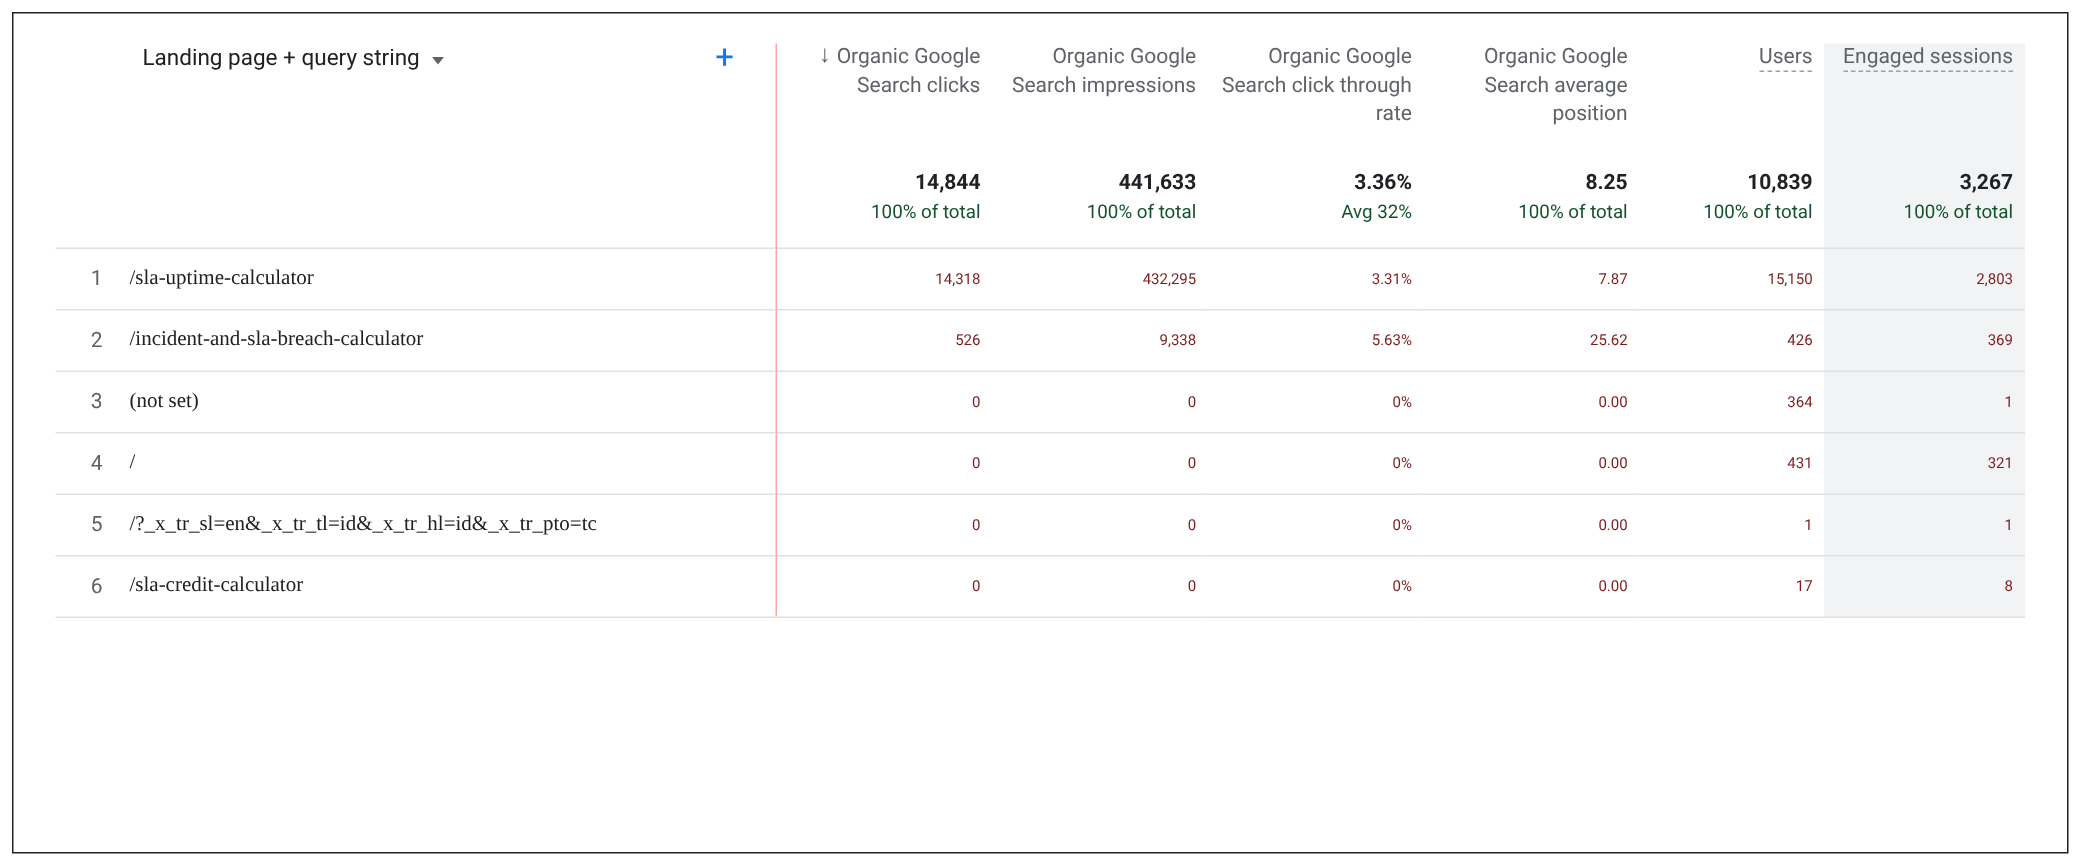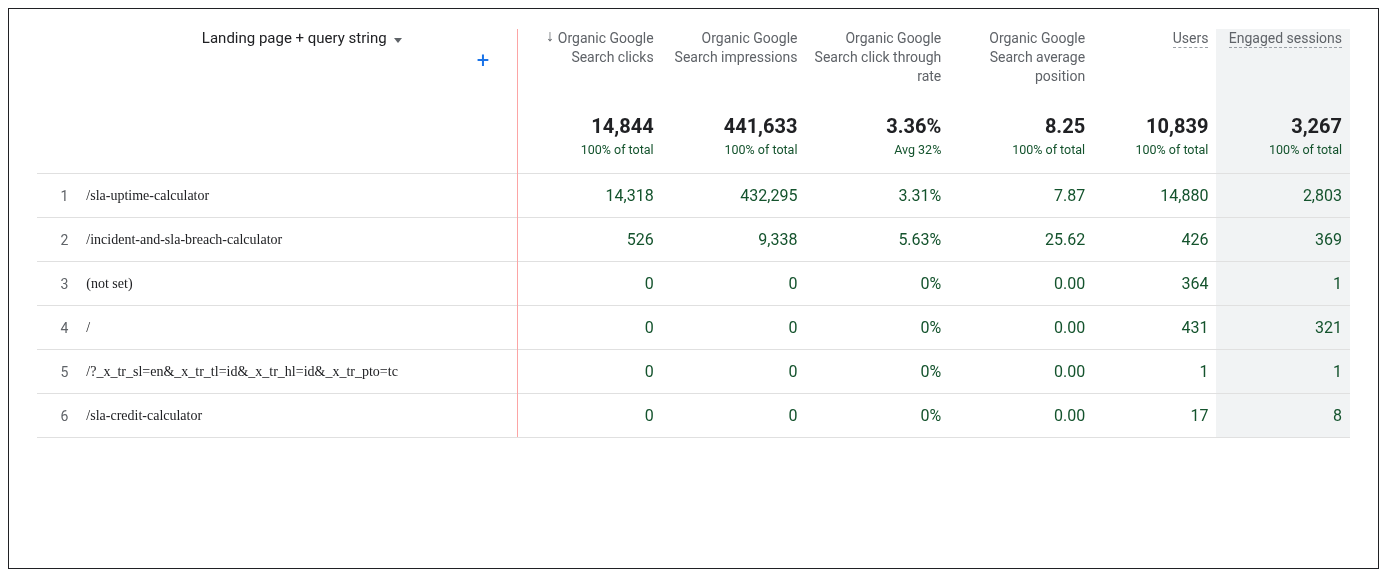--- a/index.html
+++ b/index.html
@@ -51,21 +51,20 @@
     padding-left: 0;
     padding-top: 0;
   }
   .dim-inner {
     display: flex;
     align-items: center;
     gap: 6px;
     color: #202124;
     font-size: 15px;
     padding-left: 58px;
-    flex-direction: column;
   }
   .dim-label { color: #202124; }
   .caret {
     display: inline-block;
     width: 0; height: 0;
     border-left: 4px solid transparent;
     border-right: 4px solid transparent;
     border-top: 5px solid #5f6368;
     margin-left: 4px;
   }
@@ -93,37 +92,37 @@
 
   
   .totals td {
     text-align: right;
     padding: 18px 8px 6px 8px;
     vertical-align: bottom;
   }
   .totals .t-main {
     font-weight: 700;
     color: #202124;
-    font-size: 20px;
+    font-size: 14px;
   }
   .totals .t-sub {
     color: #14532d;
     font-size: 12.5px;
     margin-top: 4px;
     padding-bottom: 10px;
   }
   .totals td:first-child, .totals td.page-cell { }
 
   
   tbody.data tr td {
     border-top: 1px solid #e0e0e0;
     padding: 12px 8px;
     text-align: right;
-    color: #14532d;
-    font-size: 16px;
+    color: #7f1d1d;
+    font-size: 10px;
     vertical-align: middle;
   }
   tbody.data tr td.num-cell {
     text-align: right;
     color: #5f6368;
     font-size: 14px;
     padding-right: 18px;
     padding-left: 0;
   }
   tbody.data tr td.page-cell {
@@ -206,21 +205,21 @@
     </tr>
   </thead>
   <tbody class="data" id="tbody">
   <tr>
           <td class="num-cell">1</td>
           <td class="page-cell"><span class="page-link">/sla-uptime-calculator</span></td>
           <td class="vsep-left">14,318</td>
           <td>432,295</td>
           <td>3.31%</td>
           <td>7.87</td>
-          <td>14,880</td>
+          <td>15,150</td>
           <td class="highlight-col">2,803</td>
         </tr>
         <tr>
           <td class="num-cell">2</td>
           <td class="page-cell"><span class="page-link">/incident-and-sla-breach-calculator</span></td>
           <td class="vsep-left">526</td>
           <td>9,338</td>
           <td>5.63%</td>
           <td>25.62</td>
           <td>426</td>

